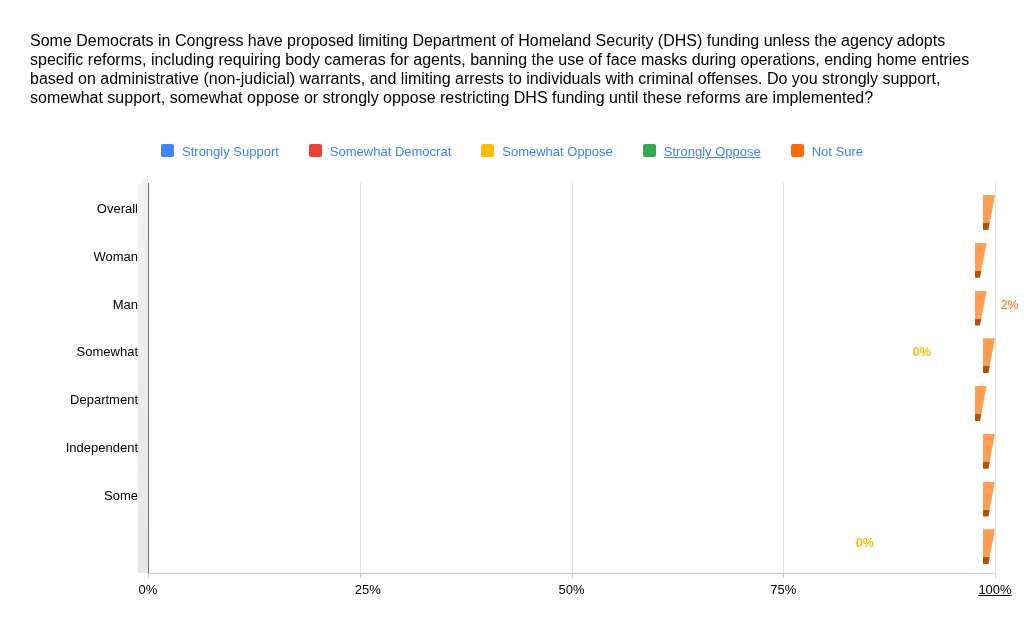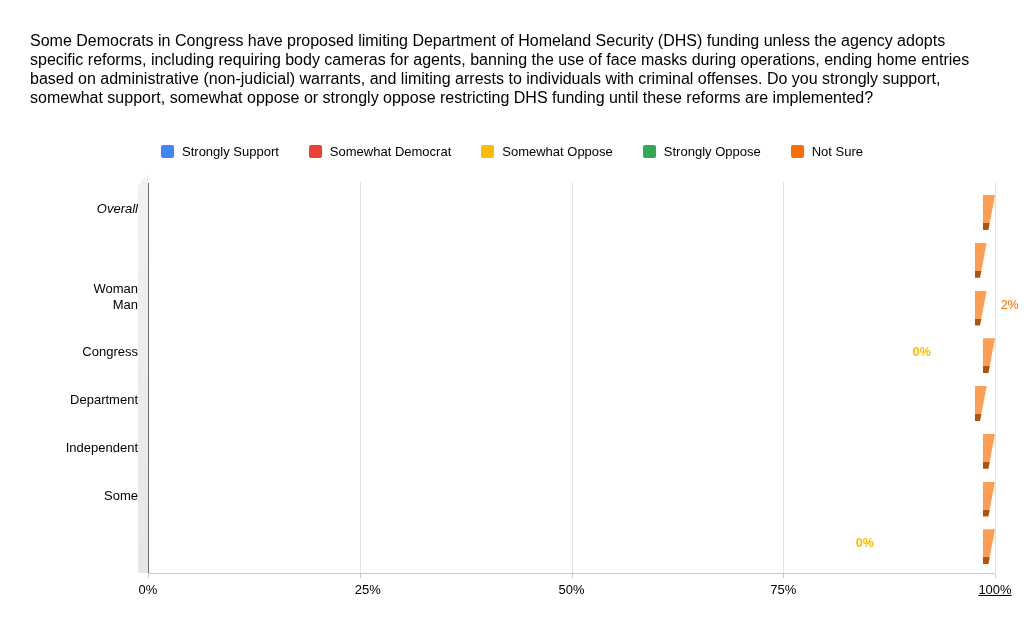--- a/index.html
+++ b/index.html
@@ -5,21 +5,21 @@
   html,body{margin:0;padding:0;background:#ffffff;}
   body{width:1024px;height:633px;overflow:hidden;position:relative;
        font-family:"Liberation Sans",sans-serif;-webkit-font-smoothing:antialiased;}
   .page{position:absolute;inset:0;background:#fff;}
 
   .title{position:absolute;left:30px;top:31px;width:968px;font-size:16px;
          line-height:19px;color:#000;}
 
   .legend{position:absolute;left:0;top:144px;width:100%;display:flex;
           justify-content:center;align-items:center;gap:30px;}
-  .legend-item{display:flex;align-items:center;gap:8px;font-size:13px;color:#000000;}
+  .legend-item{display:flex;align-items:flex-start;gap:8px;font-size:13px;color:#3b82f6;}
   .swatch{width:13px;height:13px;border-radius:2px;display:inline-block;flex:none;}
 
   .plot{position:absolute;left:148px;top:183px;width:847px;height:390px;}
   .wall{position:absolute;left:-10px;top:-9px;width:10px;height:calc(100% + 9px);
         background:linear-gradient(180deg,#f2f2f2,#e6e6e6);
         clip-path:polygon(100% 0,100% 100%,0 100%,0 12px);}
   .gridline{position:absolute;top:-1px;bottom:0;width:1px;background:#e3e3e3;}
   .yaxis{position:absolute;left:0;top:0;bottom:0;width:1px;background:#6b6b6b;z-index:1;}
 
   .bar-row{position:absolute;left:0;width:835px;height:35px;z-index:3;}
@@ -55,21 +55,21 @@
       <div class="legend-item">
         <div class="swatch" style="background: rgb(234, 67, 53);"></div>
         <div class="legend-label" style="display: inline-block;">Somewhat Democrat</div>
       </div>
       <div class="legend-item">
         <div class="swatch" style="background: rgb(251, 188, 4);"></div>
         <div class="legend-label" style="display: inline-block;">Somewhat Oppose</div>
       </div>
       <div class="legend-item">
         <div class="swatch" style="background: rgb(52, 168, 83);"></div>
-        <div class="legend-label" style="display: inline-block;">Strongly Oppose</div>
+        <div class="legend-label" style="display: inline-block; text-decoration: underline;">Strongly Oppose</div>
       </div>
       <div class="legend-item">
         <div class="swatch" style="background: rgb(255, 109, 0);"></div>
         <div class="legend-label" style="display: inline-block;">Not Sure</div>
       </div>
     </div>
   <div class="plot" id="plot">
       <div class="wall"></div>
       <div class="gridline" style="left: 0%;"></div>
       <div class="gridline" style="left: 25%;"></div>
@@ -99,24 +99,24 @@
       </div>
       <div class="bar-row" style="top: 298.5px;">
         <div class="endface" style="left: 100%; background: linear-gradient(rgb(255, 157, 82) 0px, rgb(255, 157, 82) 28px, rgb(179, 83, 9) 28px, rgb(179, 83, 9) 100%);"></div>
       </div>
       <div class="bar-row" style="top: 346.25px;">
         <div class="vlabel zero" style="color: rgb(251, 188, 4); left: calc(84.1584% + 5px);">0%</div>
         <div class="endface" style="left: 100%; background: linear-gradient(rgb(255, 157, 82) 0px, rgb(255, 157, 82) 28px, rgb(179, 83, 9) 28px, rgb(179, 83, 9) 100%);"></div>
       </div>
     </div>
   <div class="ylabels" id="ylabels">
-      <div class="cat" style="top: 12px; font-style: italic;">Overall</div>
-      <div class="cat" style="top: 59.75px; margin-top: 32px;">Woman</div>
+      <div class="cat" style="top: 12px;">Overall</div>
+      <div class="cat" style="top: 59.75px;">Woman</div>
       <div class="cat" style="top: 107.5px;">Man</div>
-      <div class="cat" style="top: 155.25px;">Congress</div>
+      <div class="cat" style="top: 155.25px;">Somewhat</div>
       <div class="cat" style="top: 203px;">Department</div>
       <div class="cat" style="top: 250.75px;">Independent</div>
       <div class="cat" style="top: 298.5px;">Some</div>
     </div>
   <div class="xaxis" id="xaxis">
       <div class="tick" style="left: 0%;"></div>
       <div class="ticklabel" style="left: 0%;">0%</div>
       <div class="tick" style="left: 25%;"></div>
       <div class="ticklabel" style="left: 25%; margin-left: 8px;">25%</div>
       <div class="tick" style="left: 50%;"></div>

